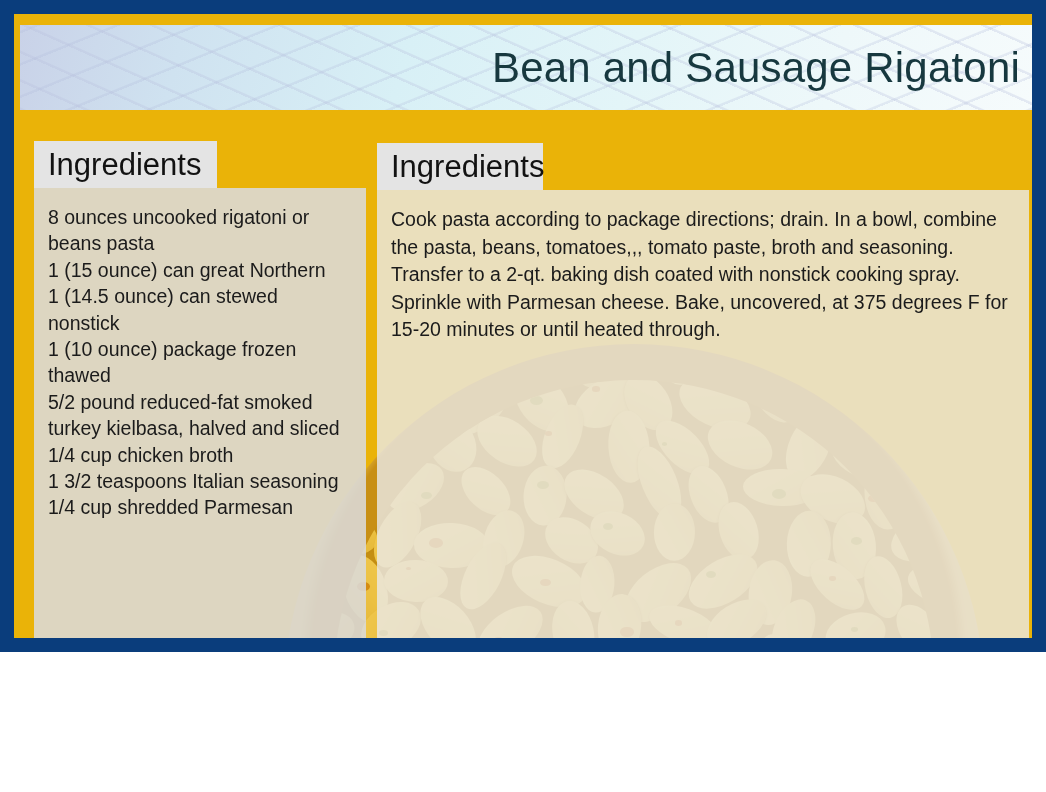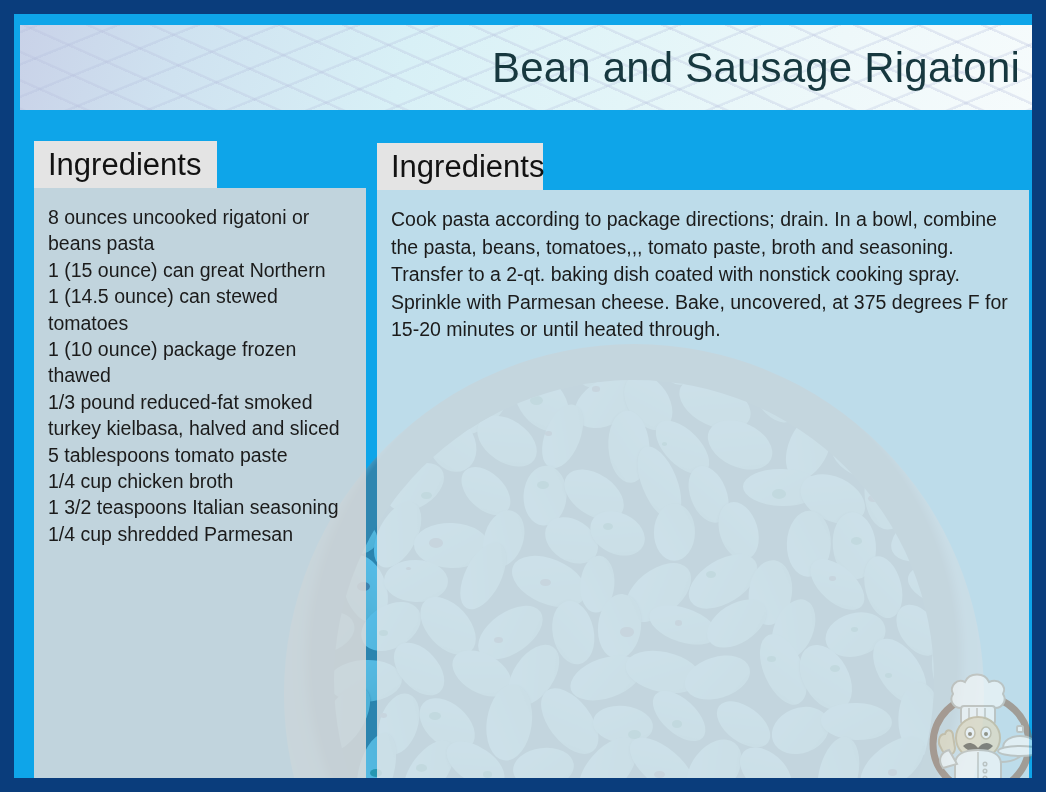--- a/index.html
+++ b/index.html
@@ -7,23 +7,23 @@
     padding: 0;
     background: #ffffff;
   }
   body {
     font-family: "Liberation Sans", sans-serif;
   }
 
   .card {
     position: relative;
     width: 1046px;
-    height: 792px;
+    height: 652px;
     box-sizing: border-box;
-    background: #0ea5e9;
+    background: #eab308;
     border: 14px solid #0a3d7c;
     overflow: hidden;
   }
 
   
   .banner {
     position: absolute;
     left: 6px;
     top: 11px;
     width: 1012px;
@@ -367,26 +367,25 @@
       </div>
   </div>
 
   <div class="panel-head" id="ing-head">Ingredients</div>
   <div class="panel-body" id="ing-body">
     <div id="ing-lines">
         <div class="ing-line">8 ounces uncooked rigatoni or</div>
         <div class="ing-line">beans pasta</div>
         <div class="ing-line">1 (15 ounce) can great Northern</div>
         <div class="ing-line">1 (14.5 ounce) can stewed</div>
-        <div class="ing-line">tomatoes</div>
+        <div class="ing-line">nonstick</div>
         <div class="ing-line">1 (10 ounce) package frozen</div>
         <div class="ing-line">thawed</div>
-        <div class="ing-line">1/3 pound reduced-fat smoked</div>
+        <div class="ing-line">5/2 pound reduced-fat smoked</div>
         <div class="ing-line">turkey kielbasa, halved and sliced</div>
-        <div class="ing-line">5 tablespoons tomato paste</div>
         <div class="ing-line">1/4 cup chicken broth</div>
         <div class="ing-line">1 3/2 teaspoons Italian seasoning</div>
         <div class="ing-line">1/4 cup shredded Parmesan</div>
       </div>
   </div>
 
   <div class="panel-head" id="dir-head">Ingredients</div>
   <div class="panel-body" id="dir-body">
     <p id="dir-text">Cook pasta according to package directions; drain. In a bowl, combine the pasta, beans, tomatoes,,, tomato paste, broth and seasoning. Transfer to a 2-qt. baking dish coated with nonstick cooking spray. Sprinkle with Parmesan cheese. Bake, uncovered, at 375 degrees F for 15-20 minutes or until heated through.</p>
   </div>

